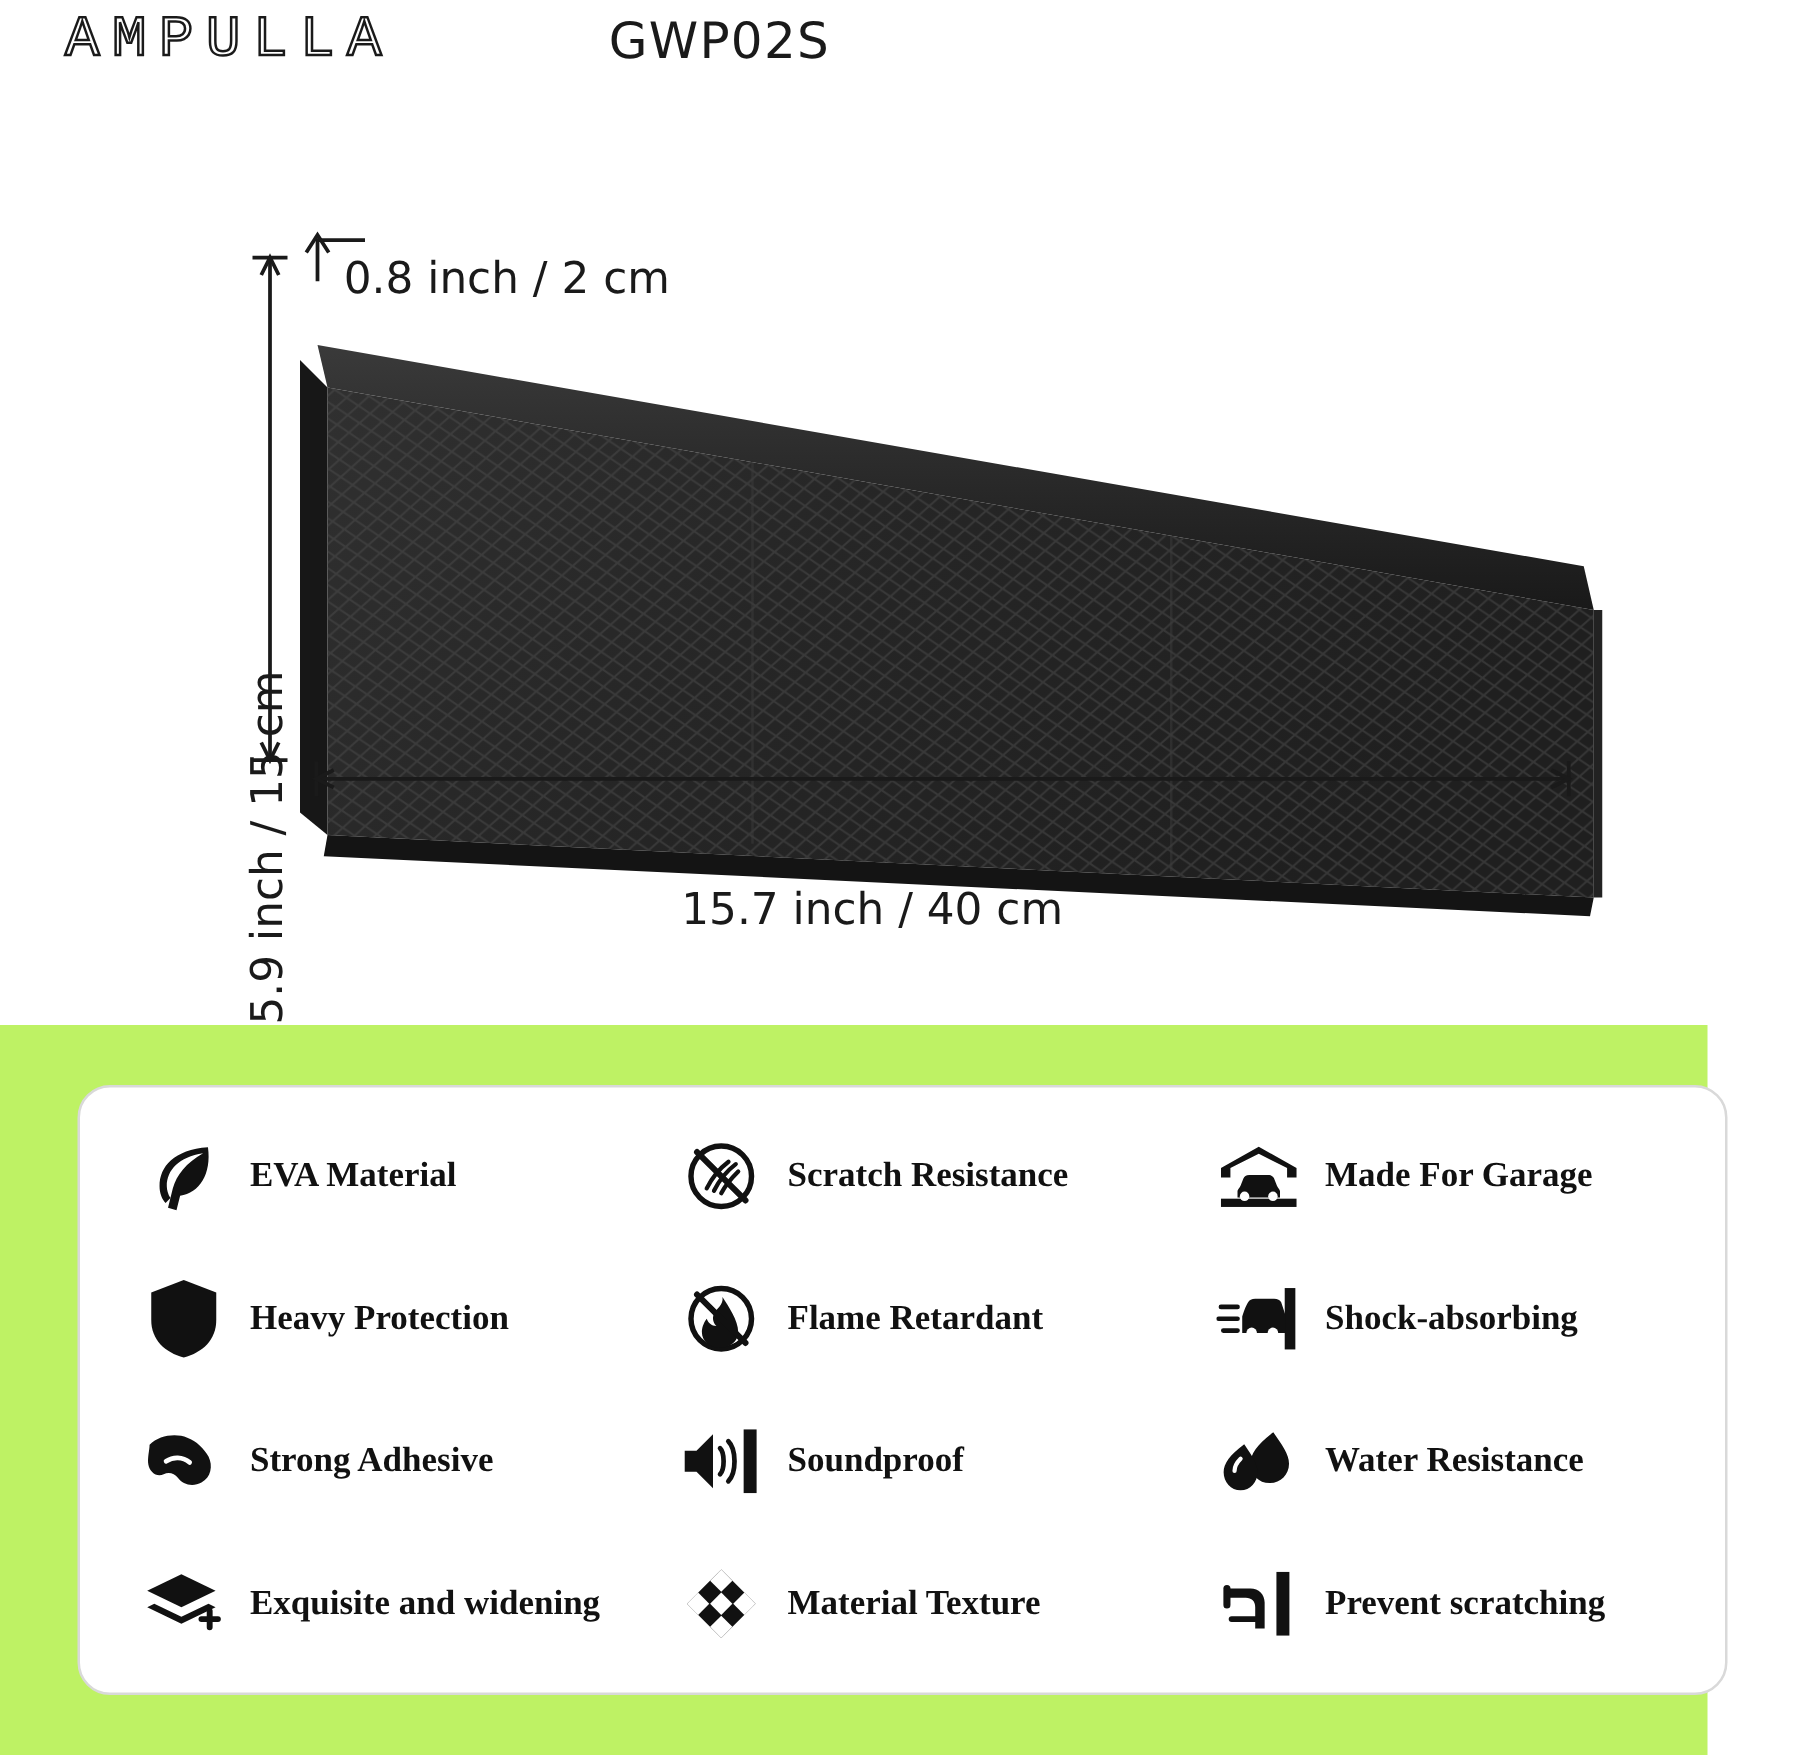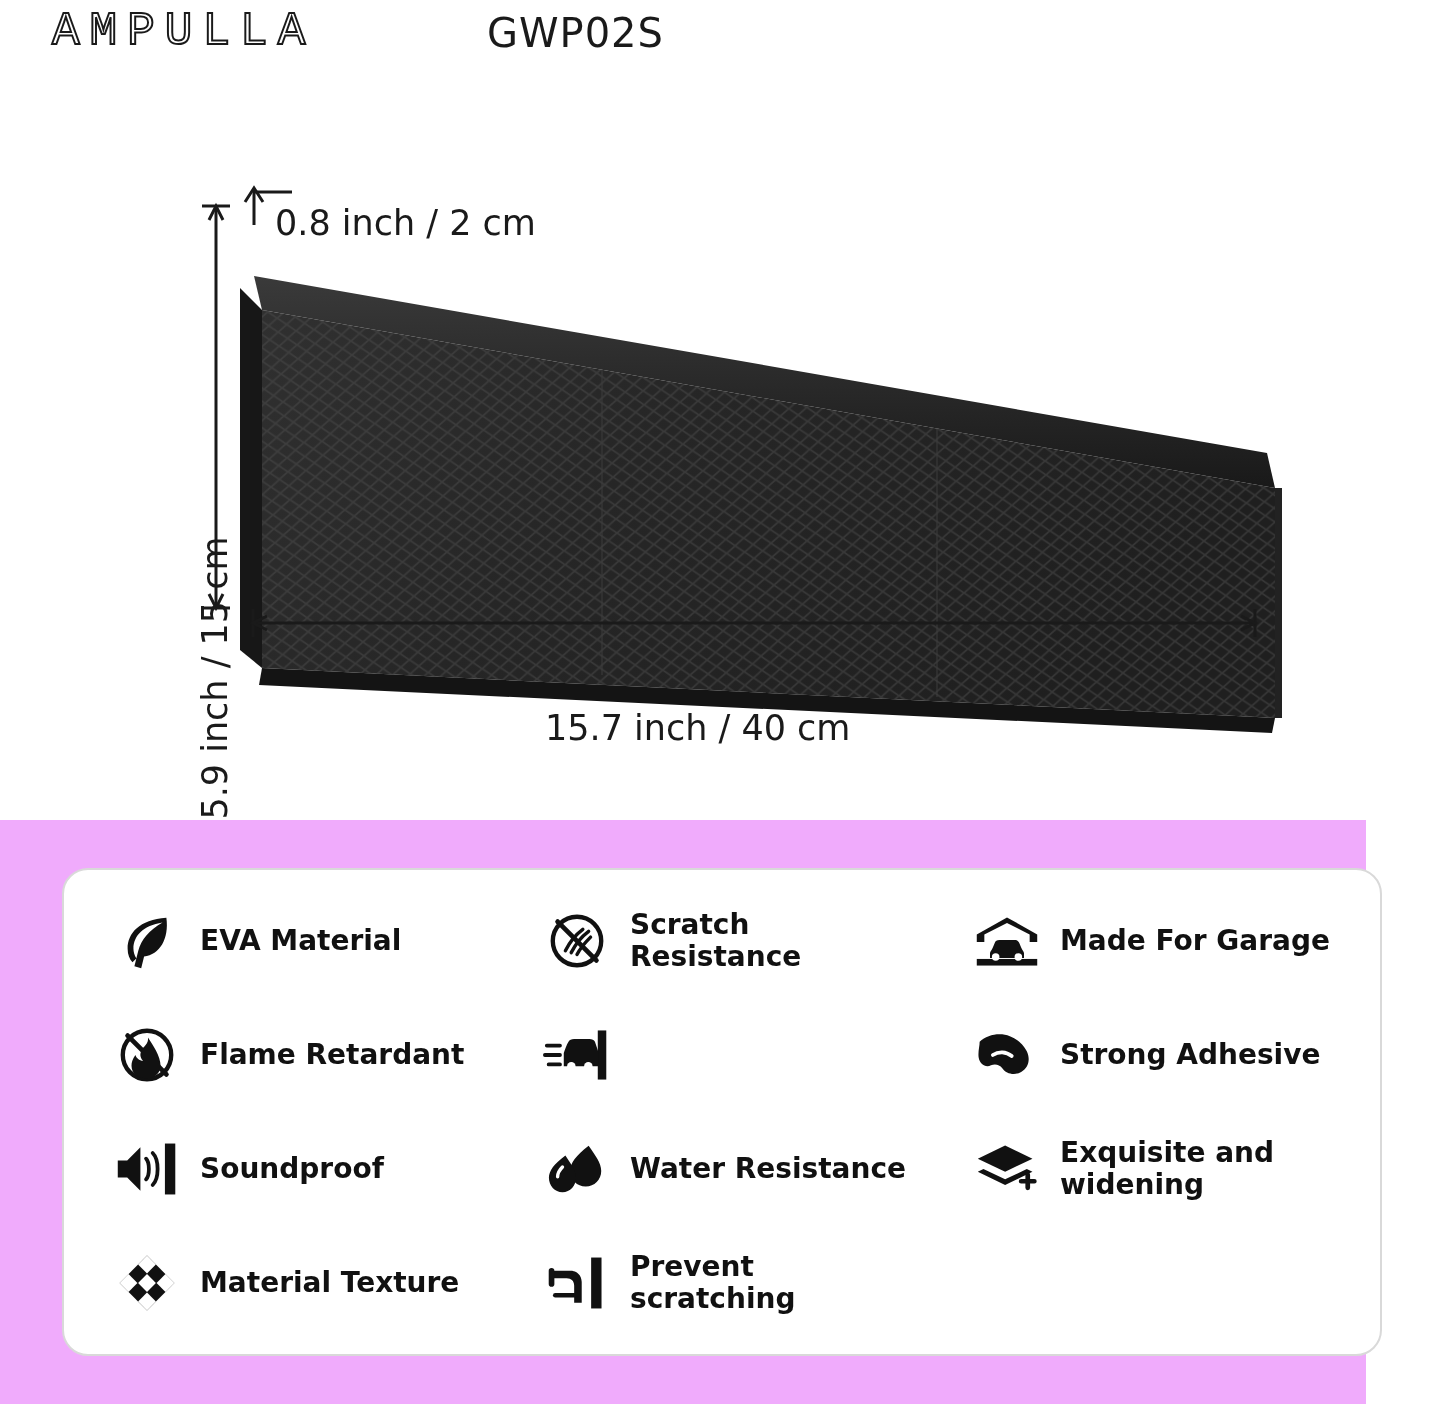--- a/index.html
+++ b/index.html
@@ -60,21 +60,22 @@
     font-size:35px;
   }
   .dim-left-wrap{
     position:absolute;left:170px;top:250px;width:60px;height:400px;
   }
   .dim-bottom{left:545px;top:630px;font-size:35px;}
 
   
   .features-wrap{
     position:absolute;left:0;top:820px;width:1366px;height:584px;
-    background:#f0abfc;
+    background:#bef264;
+    font-family:Liberation Serif, serif;
   }
   .features-card{
     position:absolute;left:62px;top:48px;
     width:1320px;height:488px;
     background:#ffffff;
     border:2px solid #d9d9d9;
     border-radius:26px;
     box-sizing:border-box;
   }
   .feature-grid{
@@ -211,20 +212,28 @@
               <path d="M4 22 L36 4 L68 22 L68 30 L60 30 L60 22 L36 10 L12 22 L12 30 L4 30 Z" fill="#111"></path>
               <rect x="4" y="48" width="64" height="7" fill="#111"></rect>
               <path d="M18 42c0-2 2-3 3-6l2-5c1-2 2-3 5-3h16c3 0 4 1 5 3l2 5c1 3 3 4 3 6v5H18z" fill="#111"></path>
               <circle cx="24" cy="46" r="4" fill="#fff"></circle>
                 <circle cx="48" cy="46" r="4" fill="#fff"></circle>
             </svg>
           </span>
           <span class="lbl">Made For Garage</span>
         </div>
 
+        <div class="feature col1">
+          <span class="ico">
+            <svg width="58" height="66" viewBox="0 0 58 66">
+                <path d="M29 2 L55 12v22c0 16-11 26-26 30C14 60 3 50 3 34V12z" fill="#111"></path>
+              </svg>
+          </span>
+          <span class="lbl">Heavy Protection</span>
+        </div>
 
         <div class="feature col2">
           <span class="ico">
             <svg width="62" height="62" viewBox="0 0 64 64">
               <circle cx="32" cy="32" r="25" fill="none" stroke="#111" stroke-width="4.5"></circle>
               <path d="M33 14c1 7-5 9-7 14-2 4 0 8 2 10-4 0-7-3-8-6-3 4-4 8-4 11 0 8 7 13 15 13s15-5 15-13c0-10-8-21-13-29z" fill="#111"></path>
               <line x1="12" y1="12" x2="52" y2="52" stroke="#111" stroke-width="5" stroke-linecap="round"></line>
             </svg>
           </span>
           <span class="lbl">Flame Retardant</span>
@@ -233,20 +242,21 @@
         <div class="feature col3">
           <span class="ico">
             <svg width="68" height="62" viewBox="0 0 72 64">
               <rect x="58" y="6" width="9" height="52" fill="#111"></rect>
               <path d="M22 30c1-3 3-9 5-12 1-2 3-3 6-3h16c3 0 5 1 6 3l4 12v14H22z" fill="#111"></path>
               <circle cx="30" cy="44" r="4.5" fill="#fff"></circle>
                 <circle cx="48" cy="44" r="4.5" fill="#fff"></circle>
               <path d="M4 22h14M2 32h16M6 42h12" stroke="#111" stroke-width="4" stroke-linecap="round"></path>
             </svg>
           </span>
+          <span class="lbl">Shock-absorbing</span>
         </div>
 
         <div class="feature col1">
           <span class="ico">
             <svg width="66" height="58" viewBox="0 0 70 60">
               <path d="M6 16c8-8 22-10 32-6 8 3 14 9 18 16 4 8 2 18-6 22-7 4-16 2-20-4-3-4-8-5-12-3-6 3-12-2-13-8-1-6 1-12 1-17z" fill="#111"></path>
               <path d="M20 30c6-4 14-4 20 1" stroke="#fff" stroke-width="4" fill="none" stroke-linecap="round"></path>
             </svg>
           </span>
           <span class="lbl">Strong Adhesive</span>

